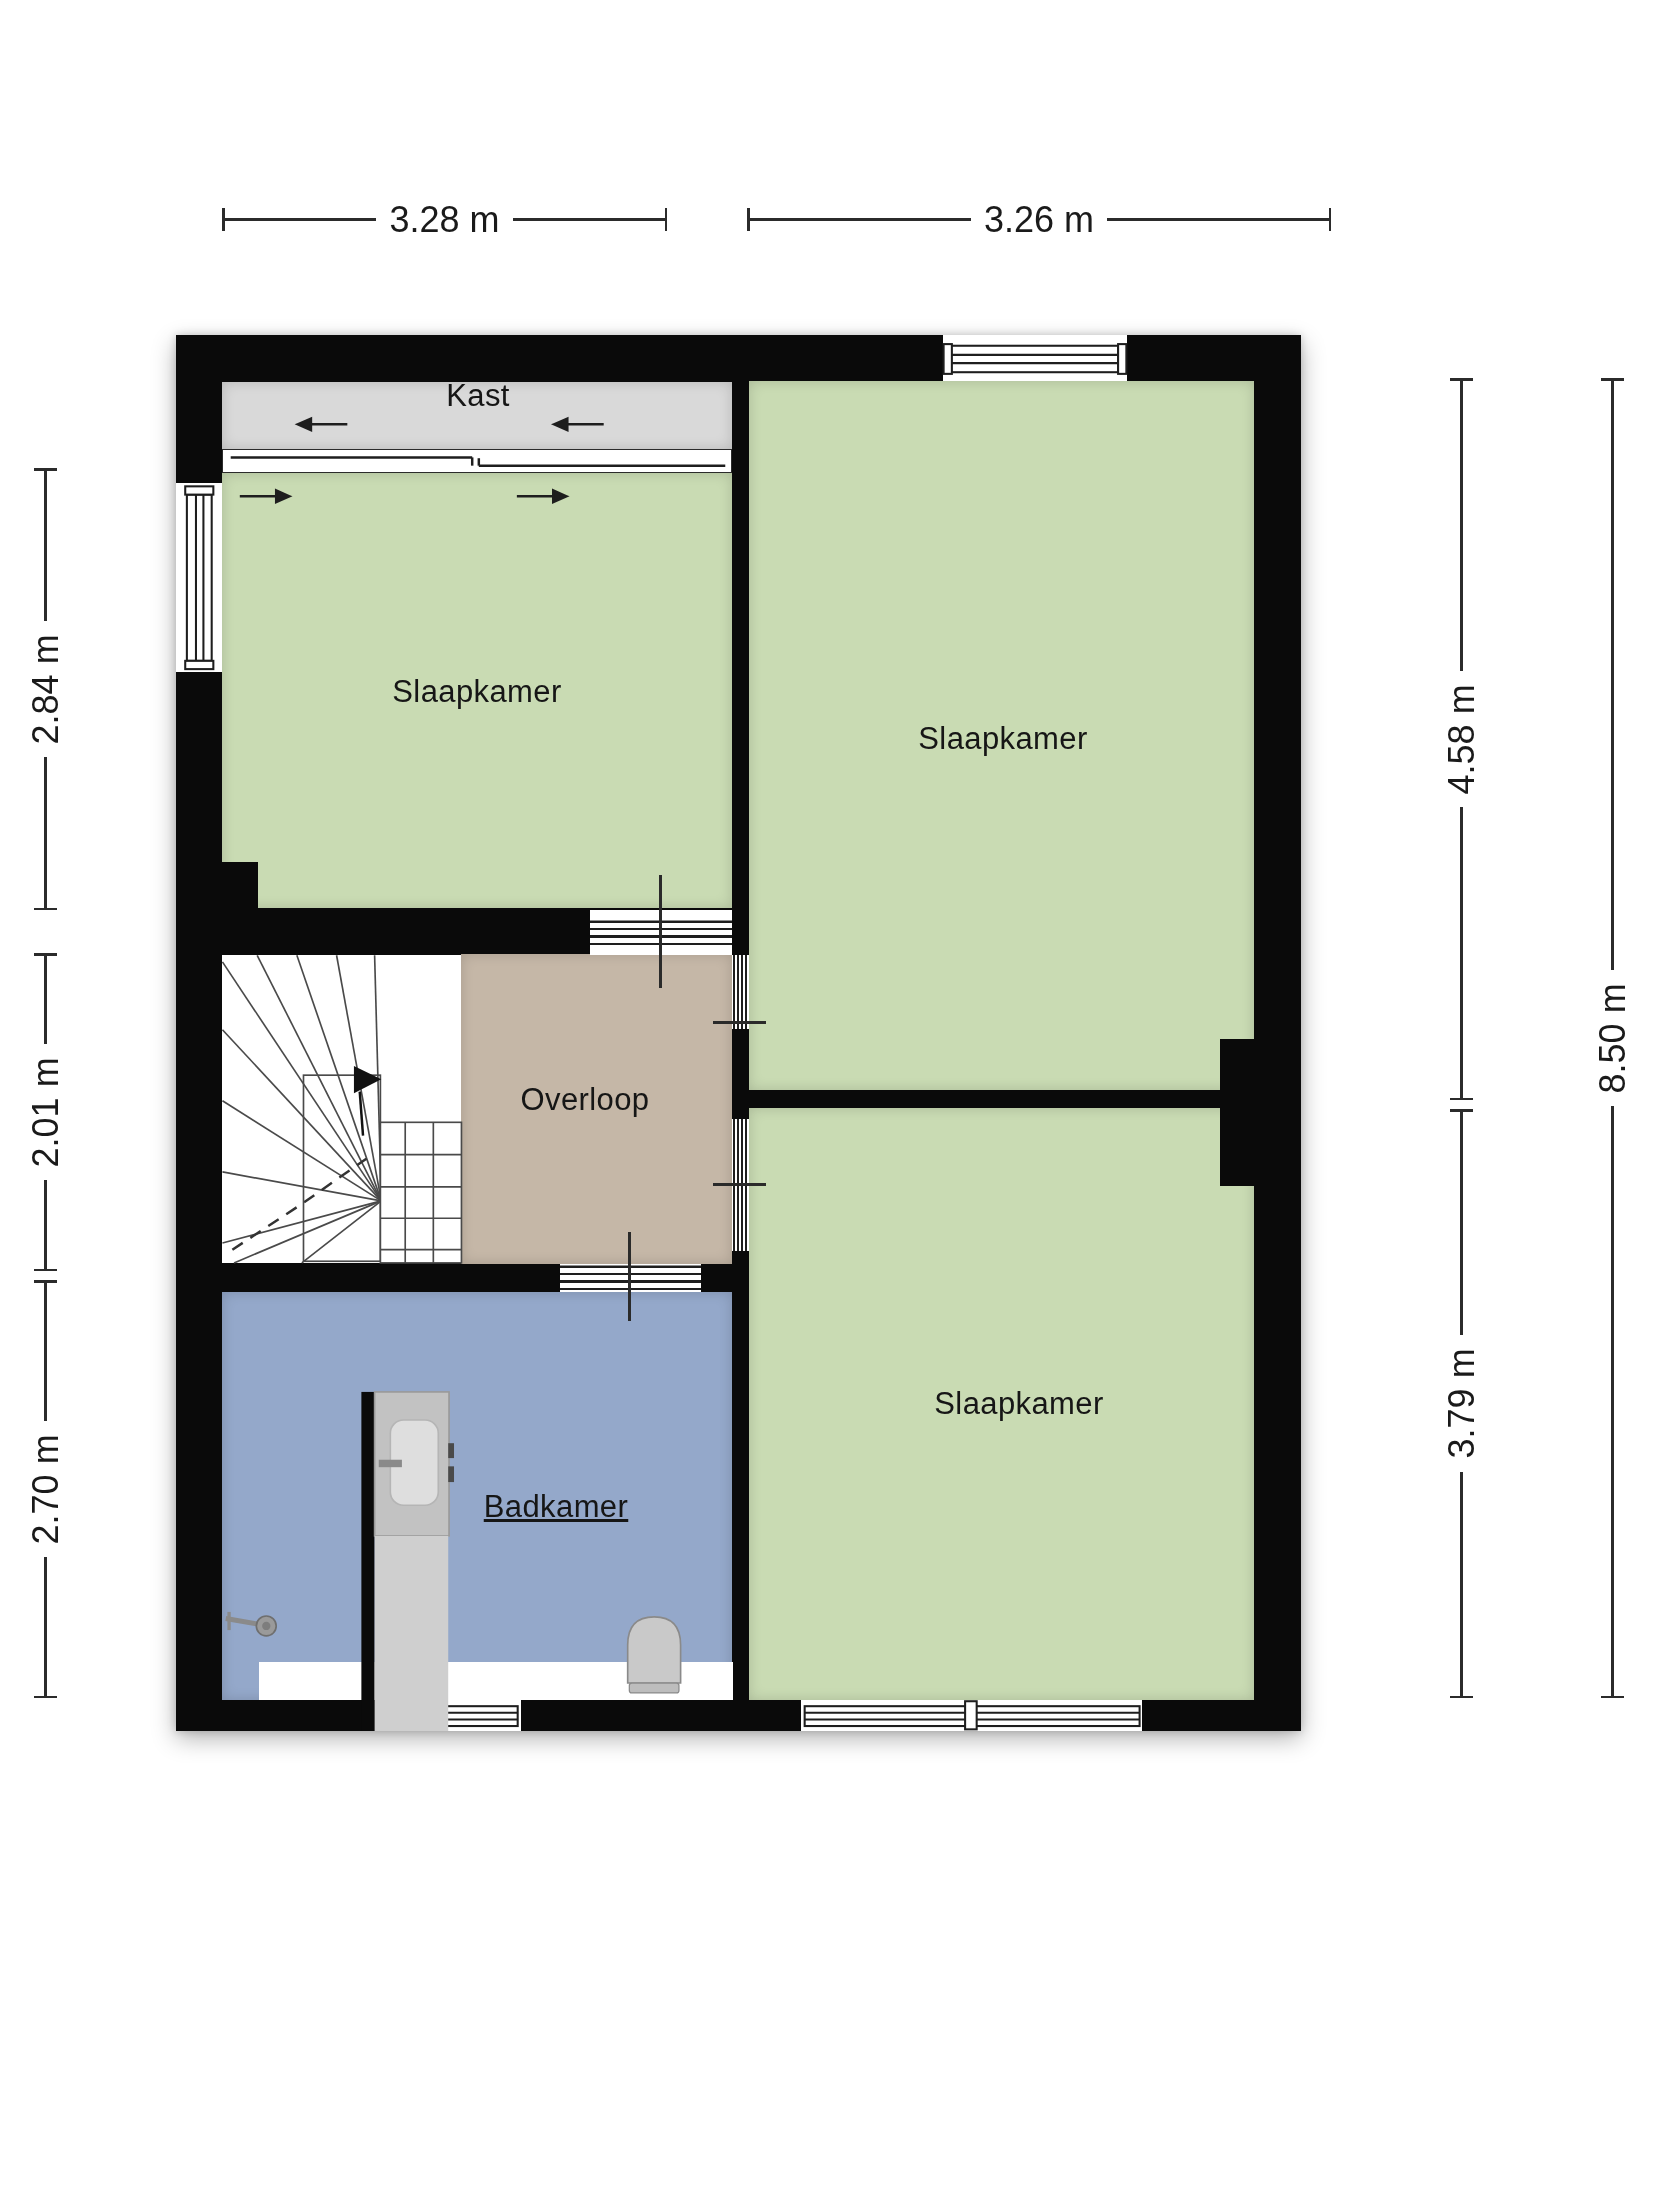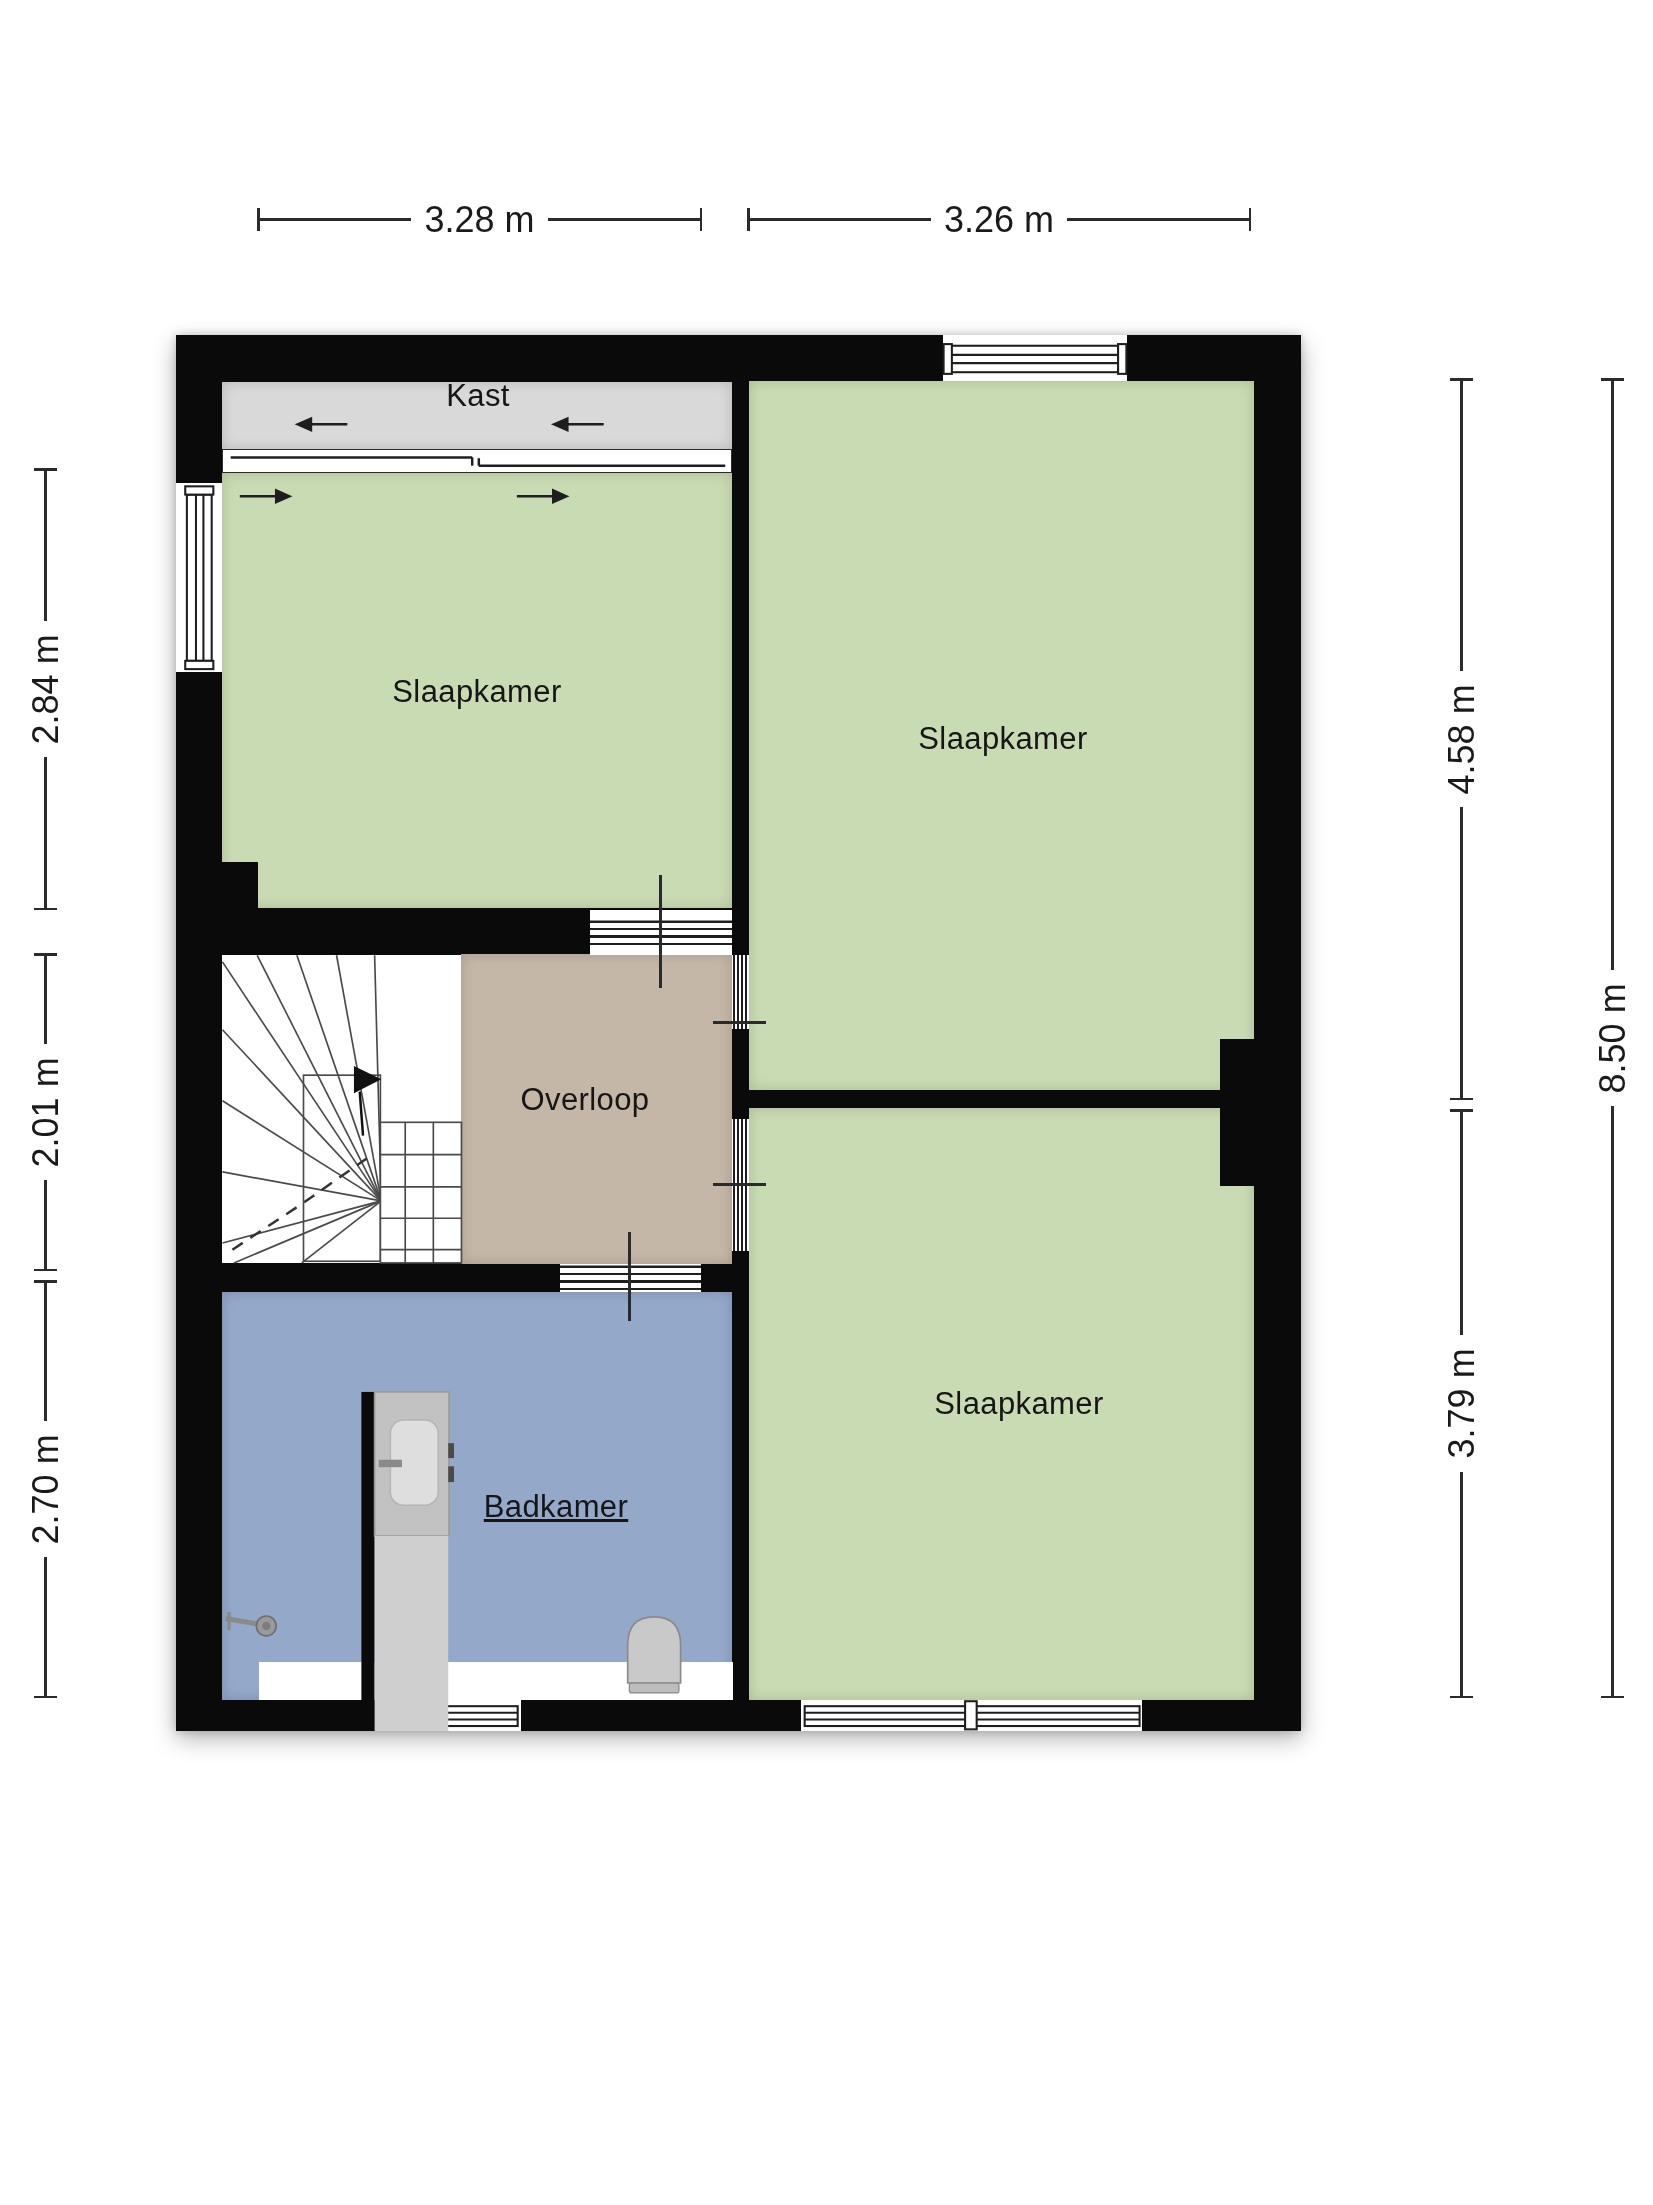--- a/index.html
+++ b/index.html
@@ -170,28 +170,28 @@
     <div class="tick" style="left:452px;top:897px;width:2.5px;height:89px;"></div>
 
     <div class="room-label" style="left:302px;top:61px;">Kast</div>
     <div class="room-label" style="left:301px;top:357px;">Slaapkamer</div>
     <div class="room-label" style="left:827px;top:404px;">Slaapkamer</div>
     <div class="room-label" style="left:409px;top:765px;">Overloop</div>
     <div class="room-label" style="left:380px;top:1172px;text-decoration:underline;">Badkamer</div>
     <div class="room-label" style="left:843px;top:1069px;">Slaapkamer</div>
   </div>
 
-  <div class="dim-h" style="left:222px;top:208px;width:445px;margin-left:35px;">
+  <div class="dim-h" style="left:222px;top:208px;width:445px;">
     <span class="etick"></span>
       <span class="dline"></span>
     <span class="dlabel">3.28 m</span>
     <span class="dline"></span>
       <span class="etick"></span>
   </div>
-  <div class="dim-h" style="left:747px;top:208px;width:504px;">
+  <div class="dim-h" style="left:747px;top:208px;width:584px;">
     <span class="etick"></span>
       <span class="dline"></span>
     <span class="dlabel">3.26 m</span>
     <span class="dline"></span>
       <span class="etick"></span>
   </div>
 
   <div class="dim-v" style="left:34px;top:468px;height:442px;">
     <span class="etick"></span>
       <span class="dline"></span>

